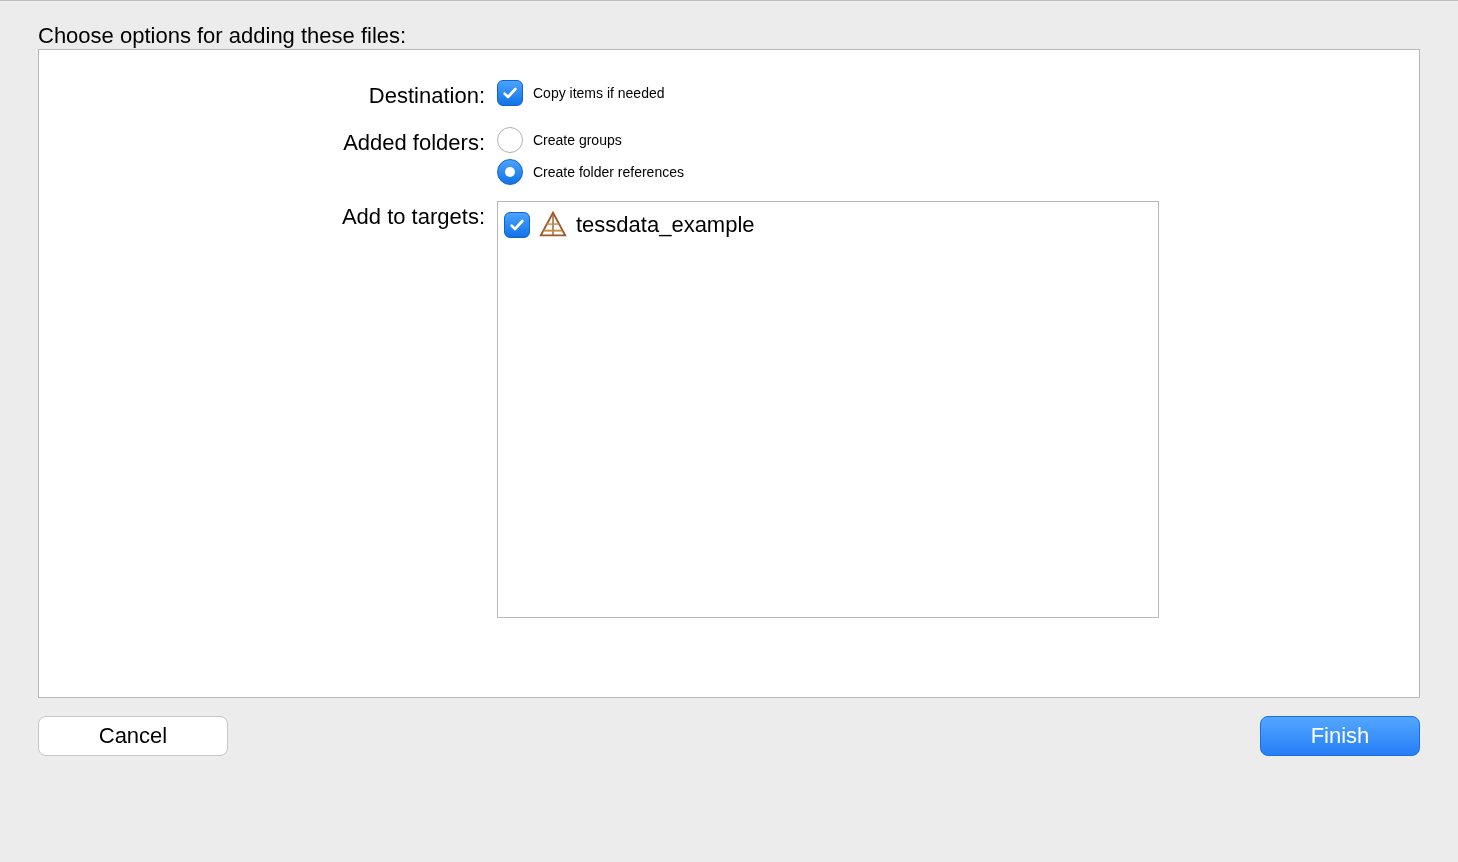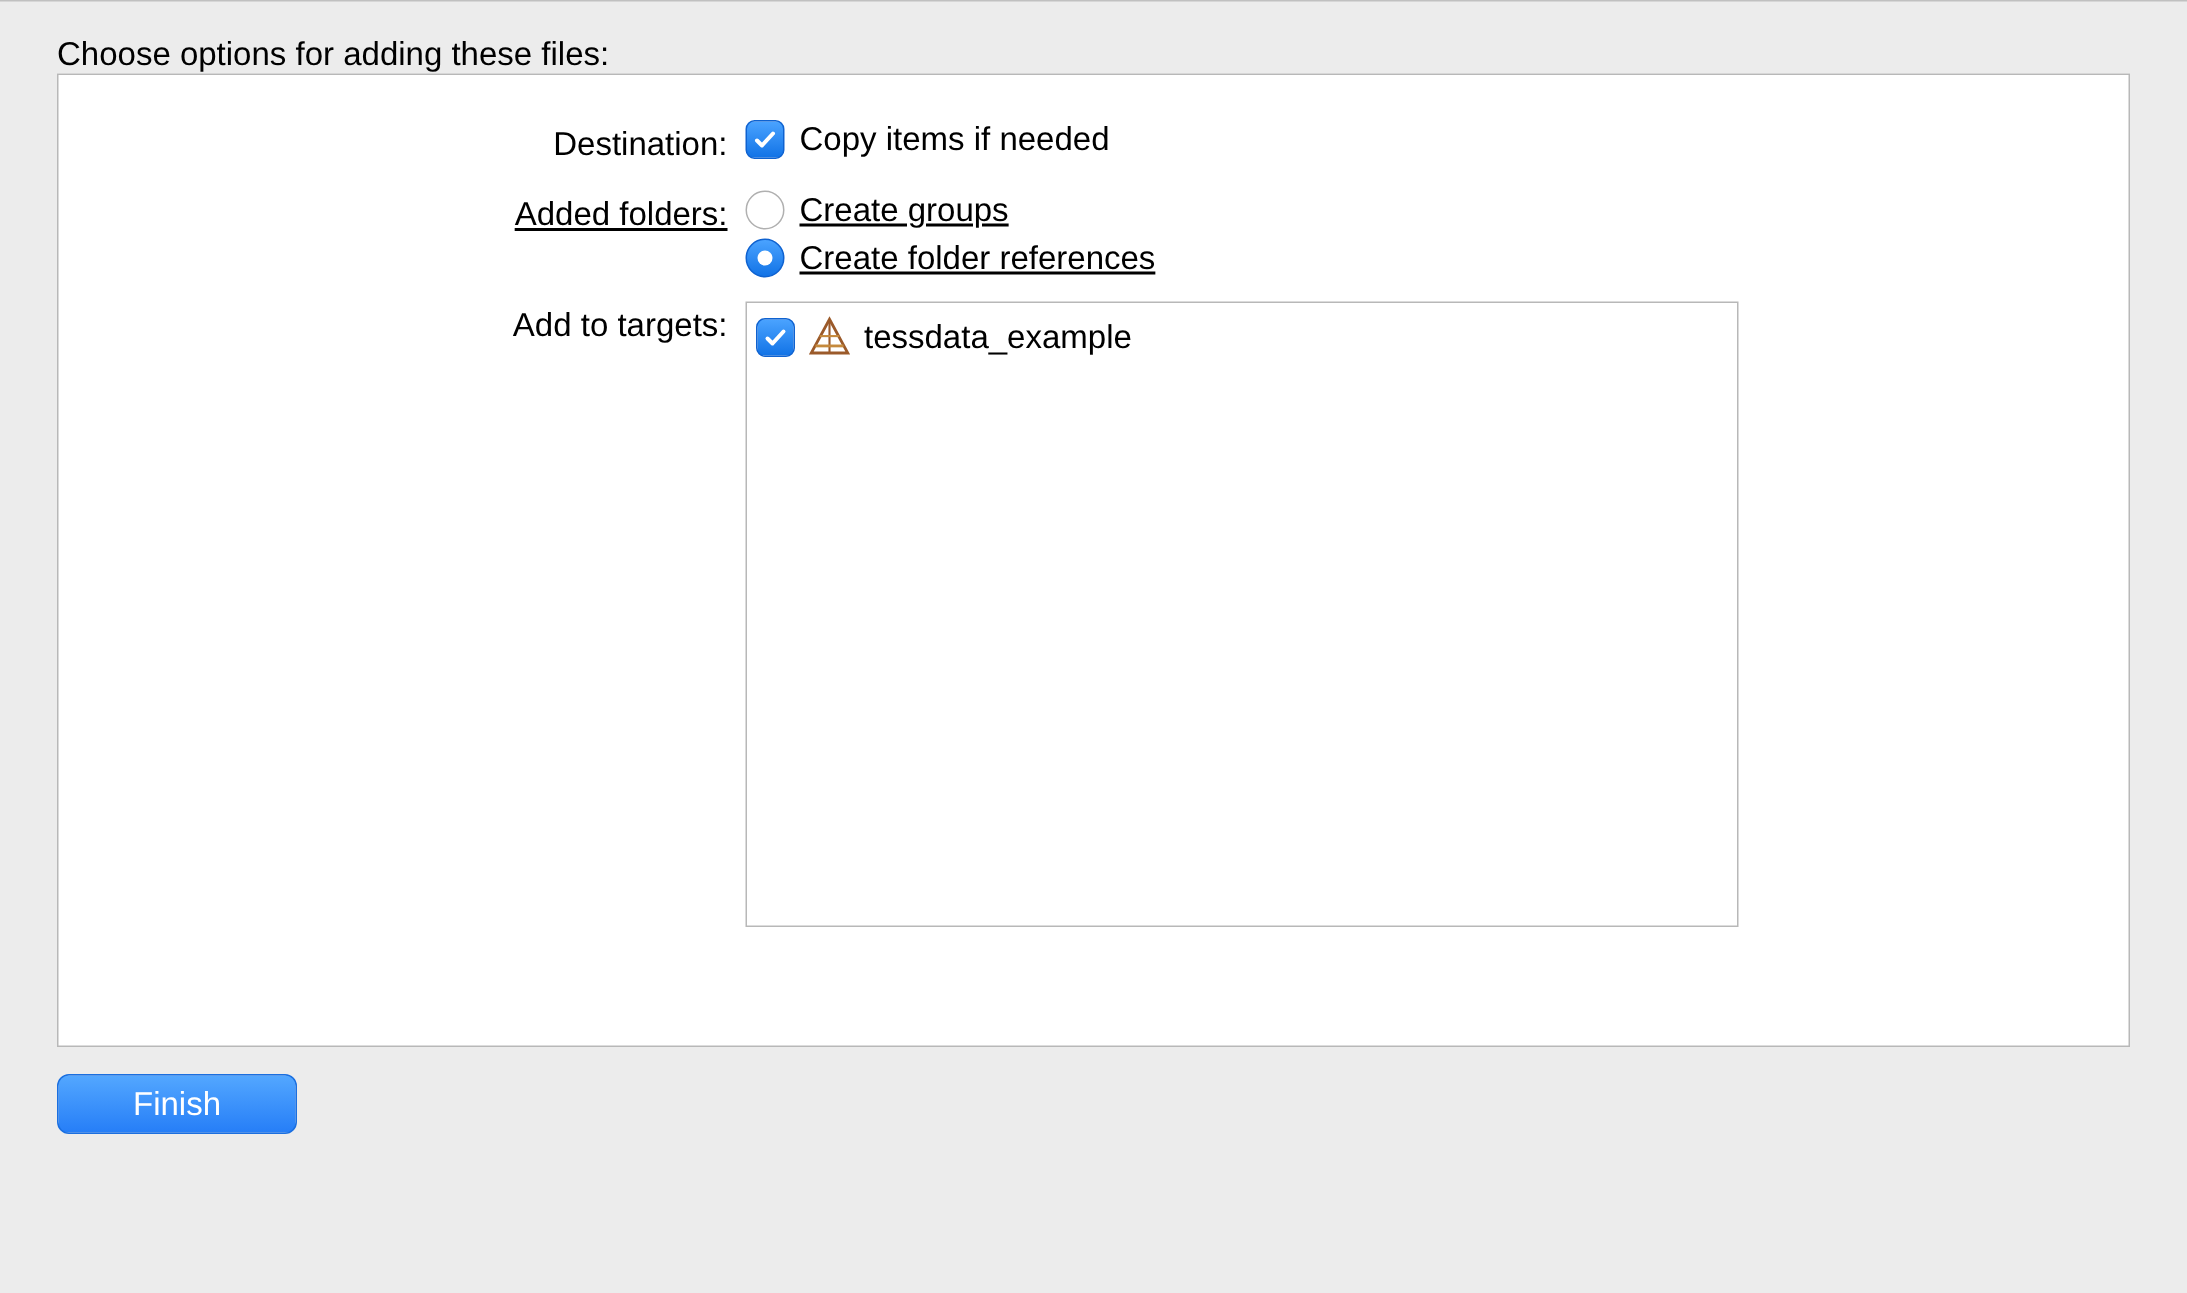--- a/index.html
+++ b/index.html
@@ -45,21 +45,21 @@
     }
     .form-control {
       display: flex;
       flex-direction: column;
       gap: 6px;
     }
     .control-line {
       display: flex;
       align-items: center;
       gap: 10px;
-      font-size: 22px;
+      font-size: 14px;
       color: #000;
     }
     
     .checkbox {
       width: 26px;
       height: 26px;
       border-radius: 6px;
       display: flex;
       align-items: center;
       justify-content: center;
@@ -161,21 +161,21 @@
           <div class="checkbox checked">
             <svg viewBox="0 0 24 24" fill="none" stroke="#fff" stroke-width="4" stroke-linecap="round" stroke-linejoin="round">
               <polyline points="4 13 9 18 20 6"></polyline>
             </svg>
           </div>
           <span>Copy items if needed</span>
         </div>
       </div>
     </div>
 
-    <div class="form-row" style="margin-top:18px;text-decoration:underline;">
+    <div class="form-row" style="margin-top:18px;">
       <div class="form-label">Added folders:</div>
       <div class="form-control">
         <div class="control-line">
           <div class="radio"></div>
           <span>Create groups</span>
         </div>
         <div class="control-line">
           <div class="radio selected"></div>
           <span>Create folder references</span>
         </div>
@@ -199,14 +199,15 @@
           </svg>
           <span>tessdata_example</span>
         </div>
       </div>
     </div>
 
   </div>
 </div>
 
 <div class="button-bar">
+  <div class="btn">Cancel</div>
   <div class="btn primary">Finish</div>
 </div>
 
 </body></html>

